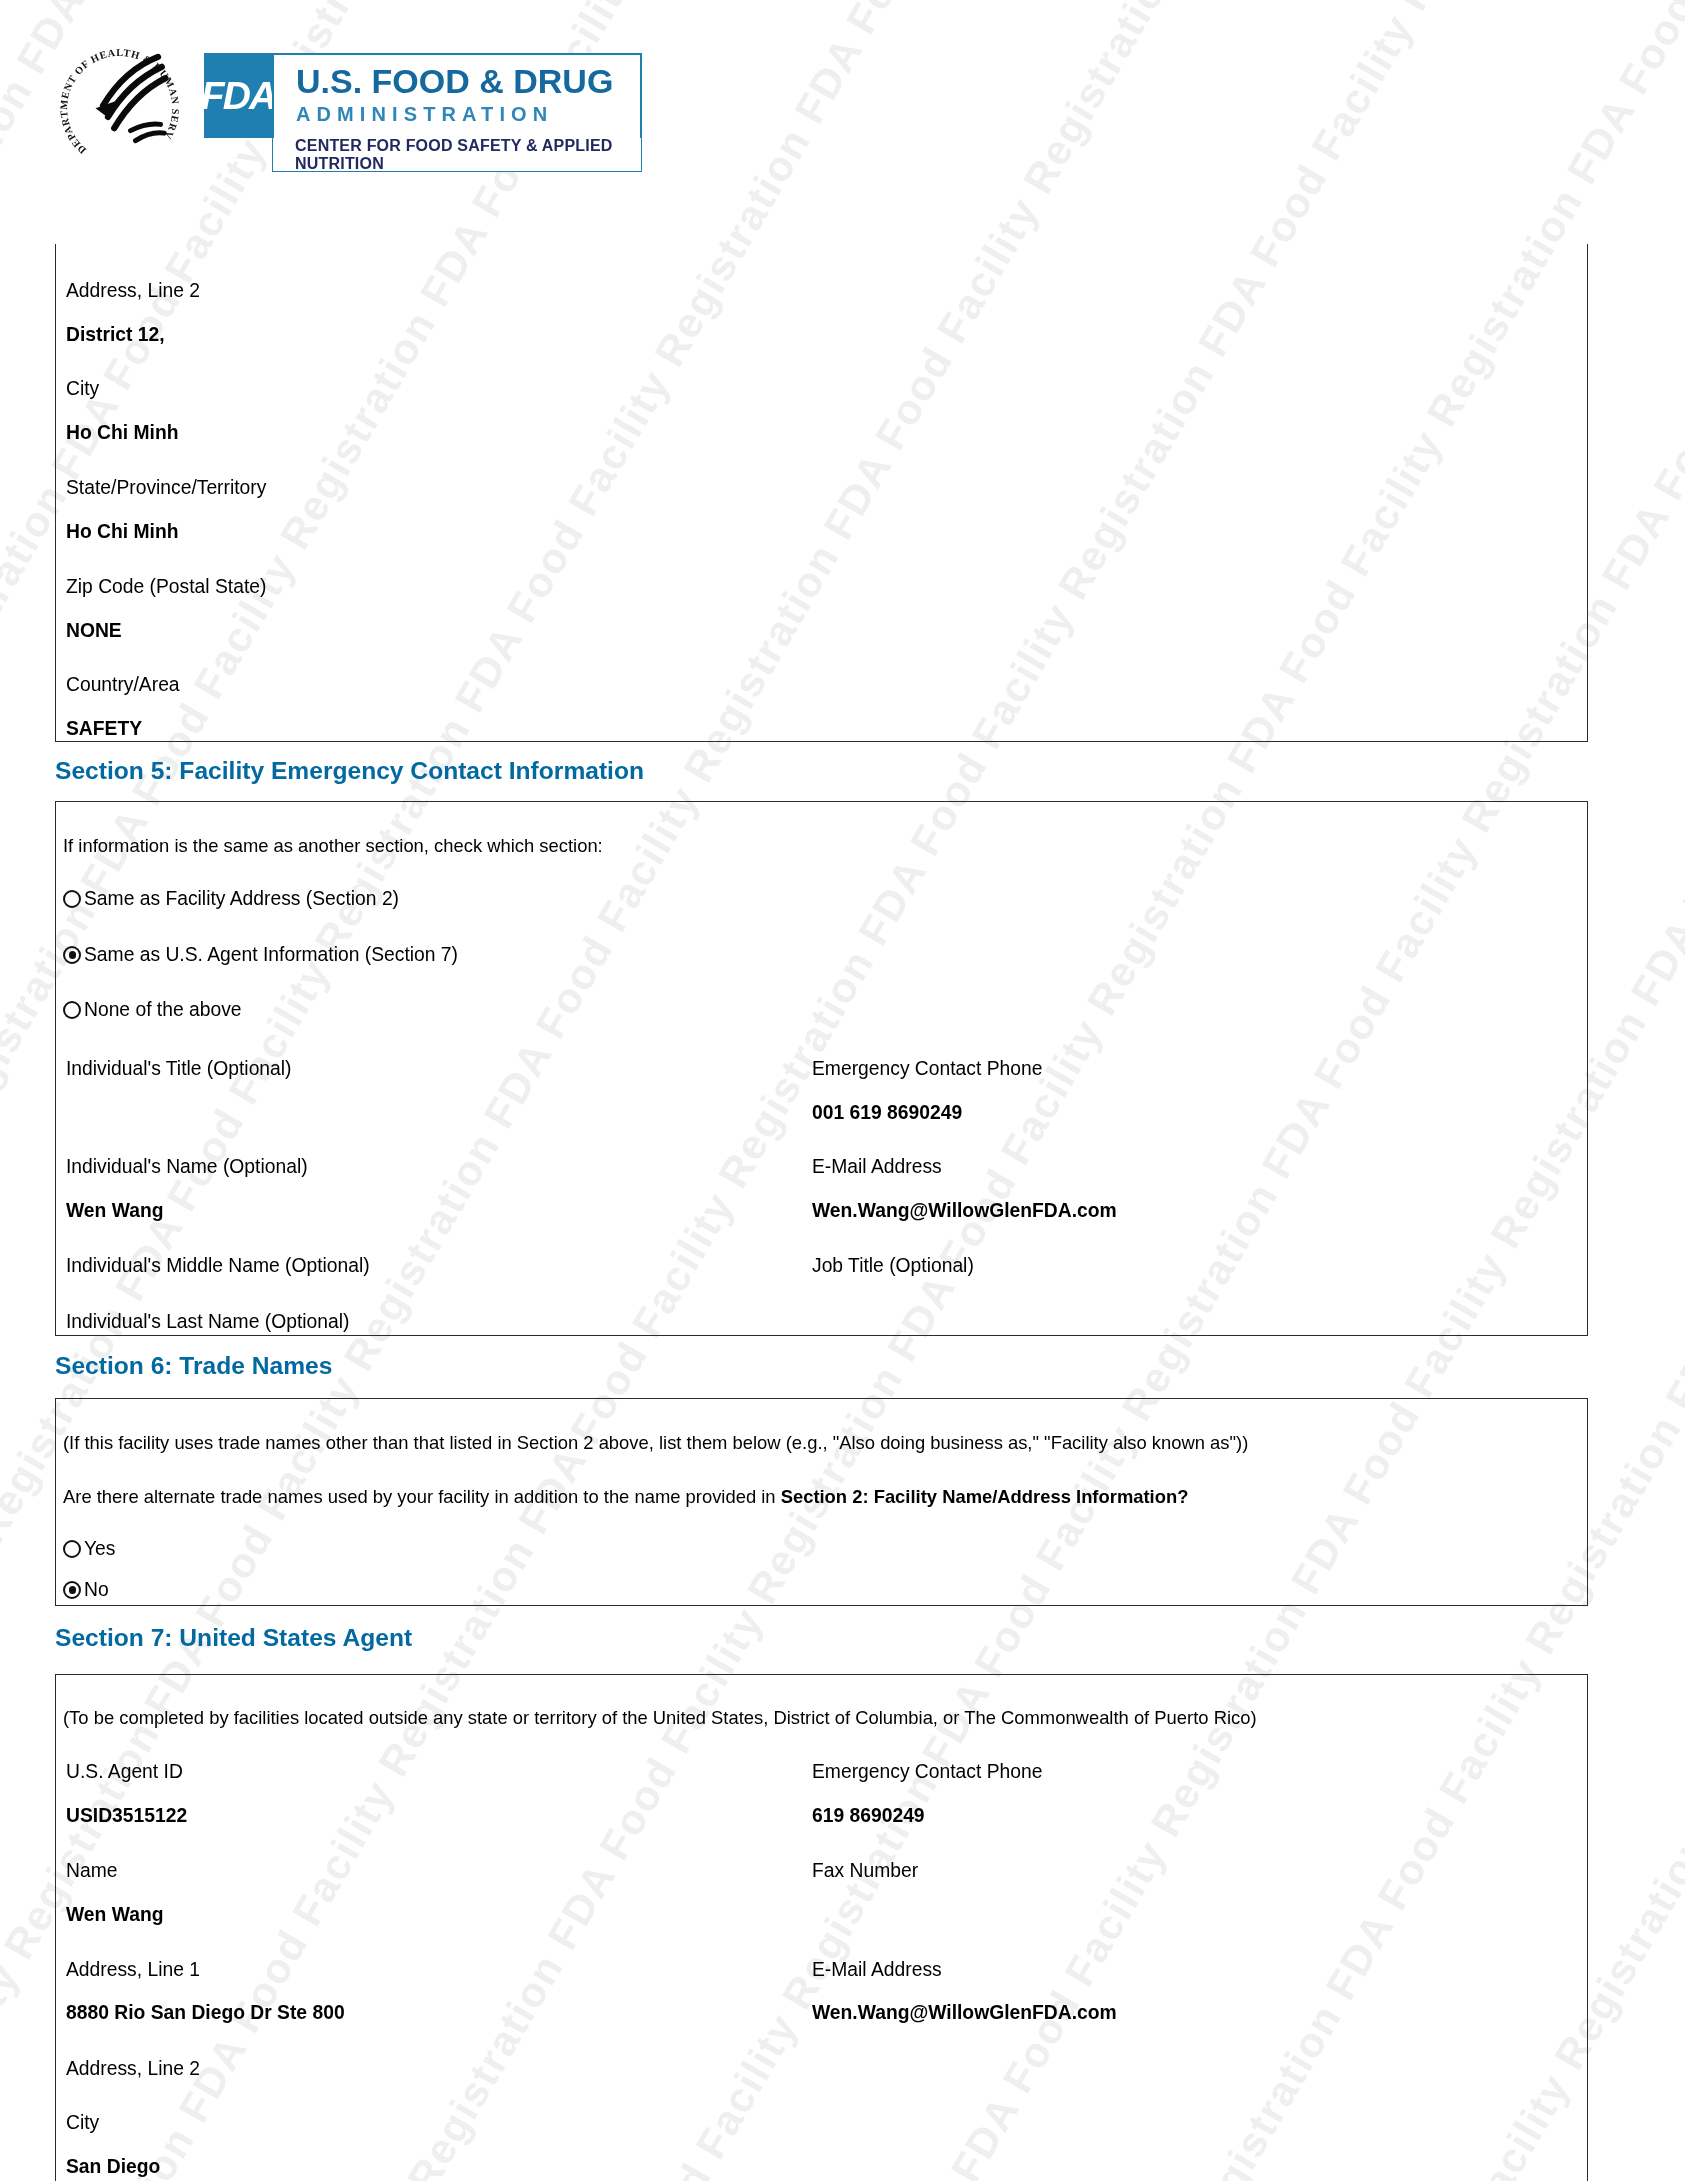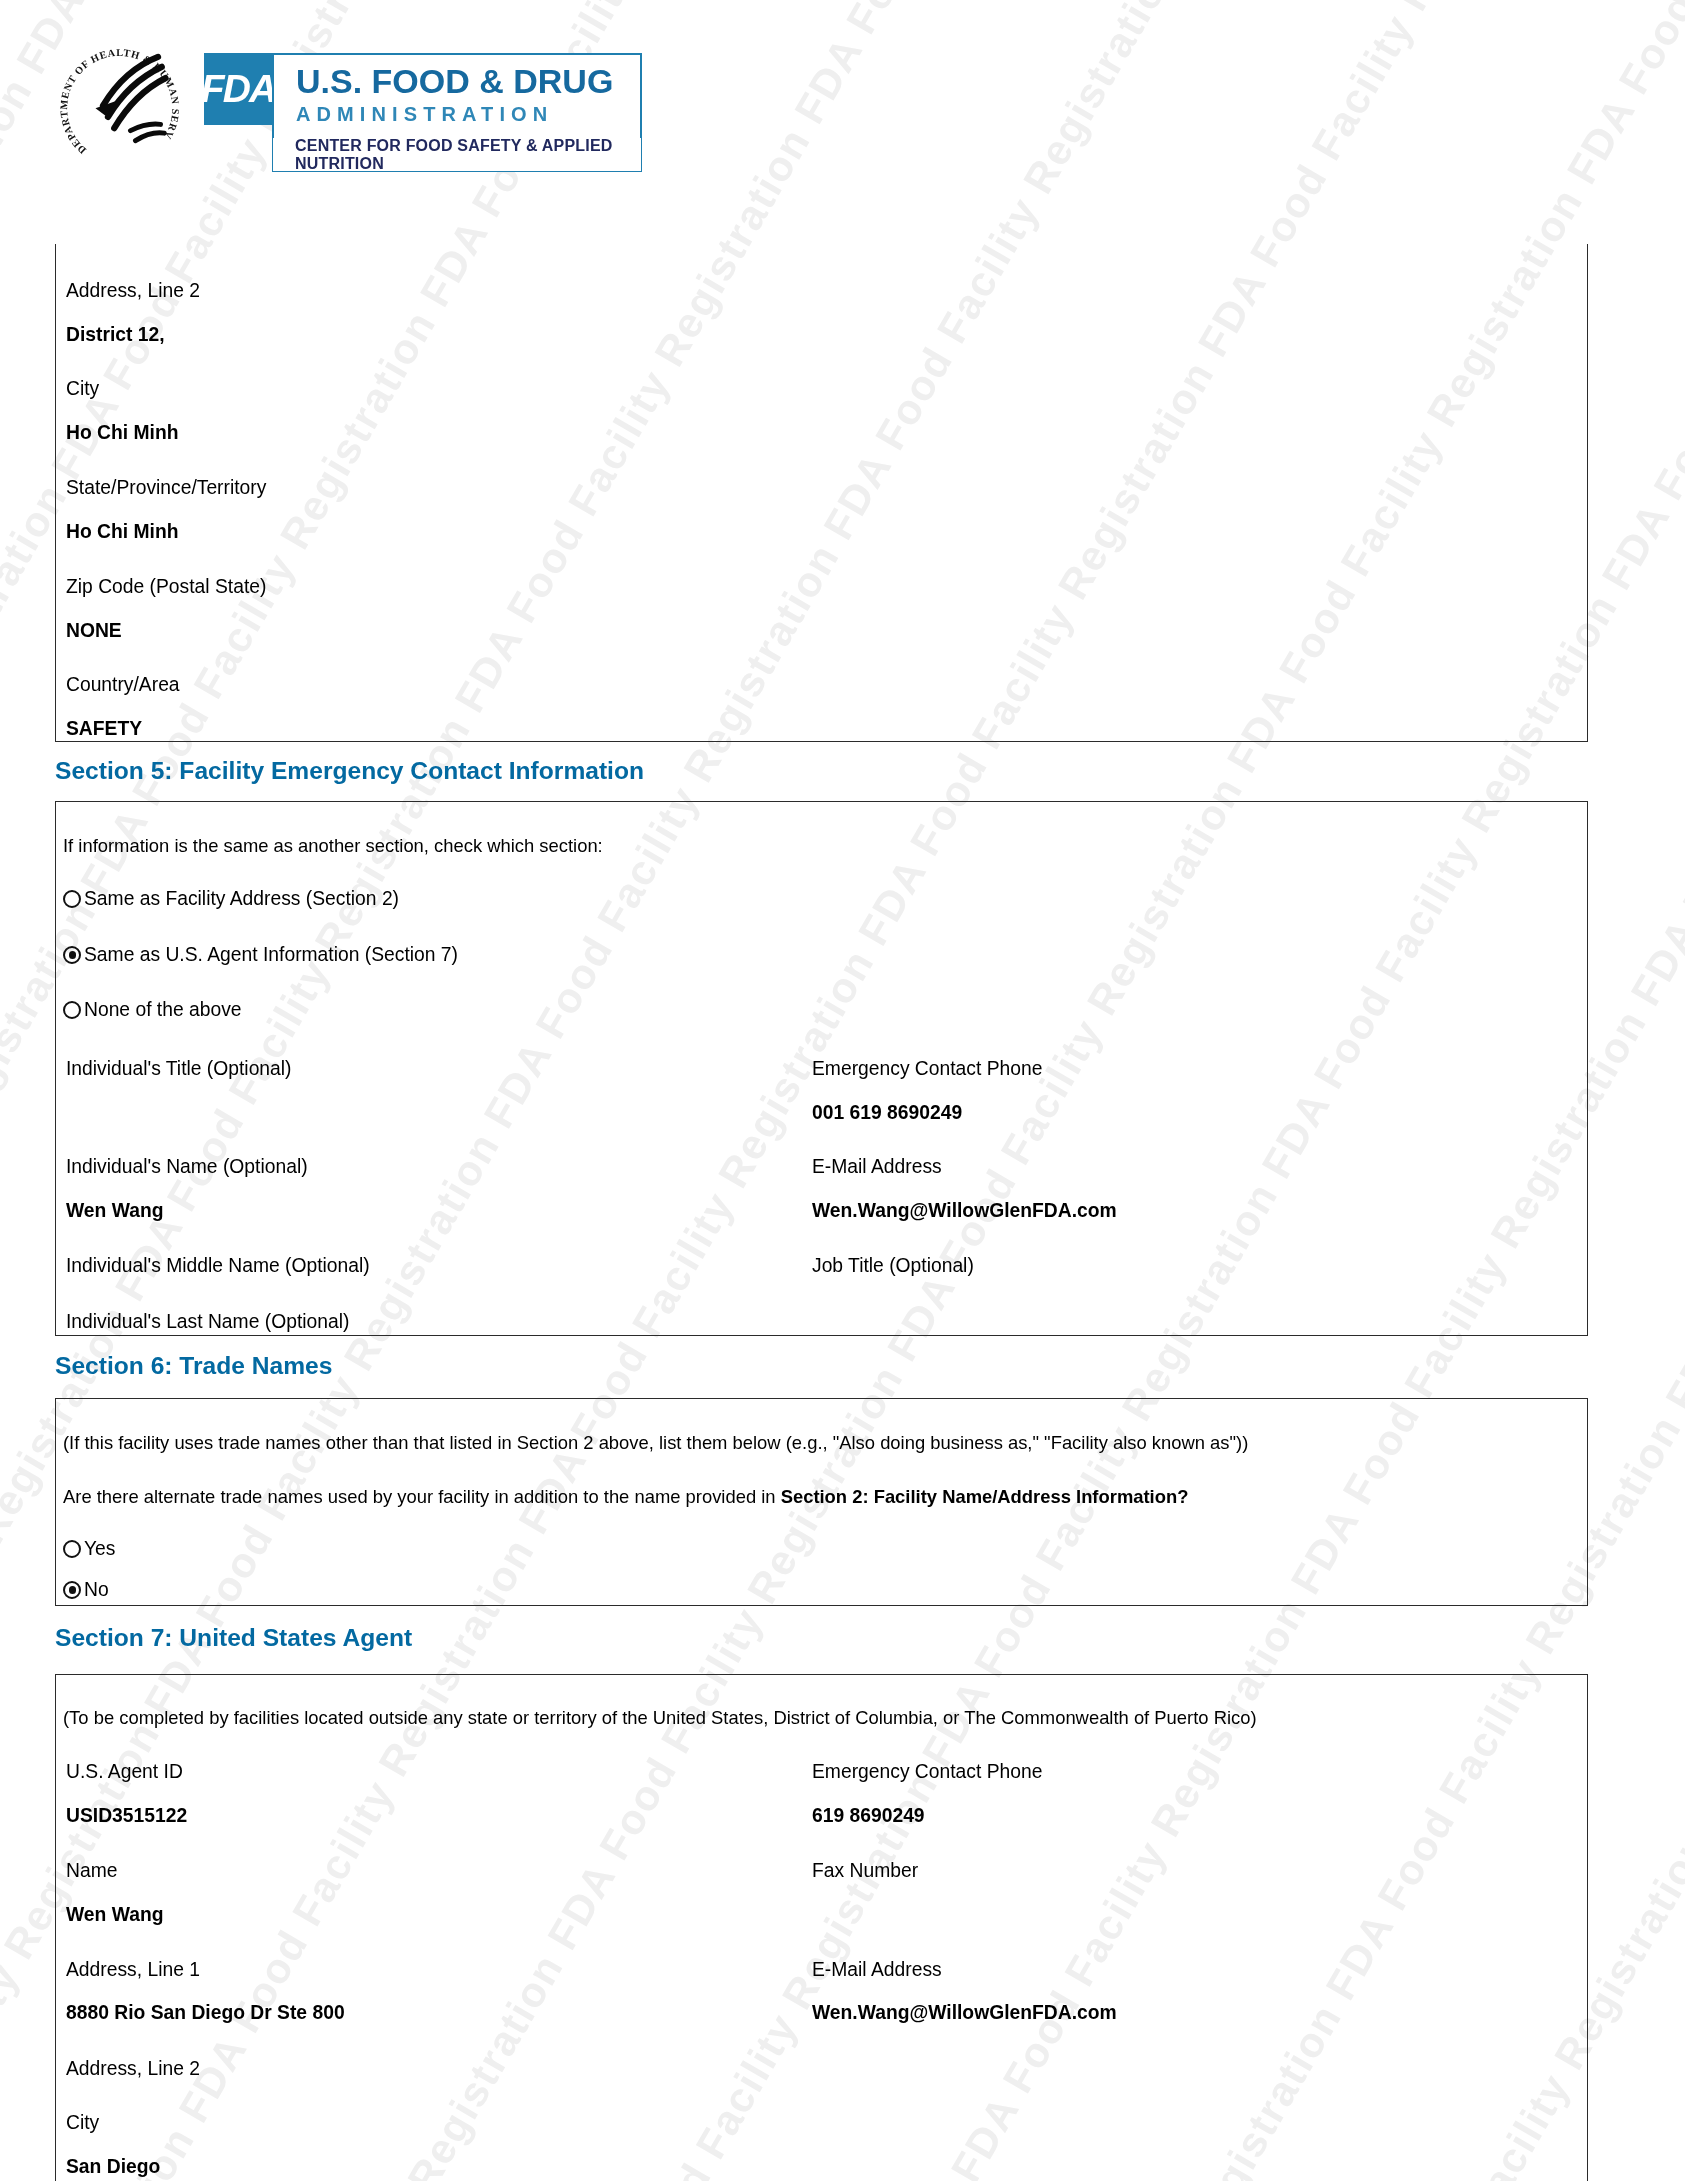--- a/index.html
+++ b/index.html
@@ -20,21 +20,21 @@
   .wm-rot{position:absolute;left:-614px;top:-790px;width:3160px;height:3862px;
           transform:rotate(-60deg);transform-origin:center;}
   .wm-line{white-space:nowrap;font-weight:bold;font-size:42px;line-height:233px;
            letter-spacing:1.8px;color:var(--wm);}
   .wm-line:nth-child(even){margin-left:-334px;}
 
   .content{position:absolute;inset:0;z-index:1;}
 
   
   .hhs-seal{position:absolute;left:58px;top:28px;width:125px;height:144px;}
-  .fda-square{position:absolute;left:204px;top:53px;width:68px;height:72px;
+  .fda-square{position:absolute;left:204px;top:53px;width:68px;height:85px;
               background:var(--fda-blue);color:#fff;display:flex;align-items:center;justify-content:center;
               font-weight:bold;font-style:italic;font-size:39px;letter-spacing:-1.8px;}
   .fda-main{position:absolute;left:272px;top:53px;width:370px;height:98px;
             border:2.6px solid var(--fda-blue);background:#fff;padding:7px 0 0 22px;}
   .fda-line1{font-weight:bold;font-size:34px;color:var(--fda-dark);letter-spacing:0px;}
   .fda-line2{font-weight:bold;font-size:20px;color:var(--fda-mid);letter-spacing:6.1px;margin-top:1.8px;}
   .fda-strip{position:absolute;left:272px;top:138px;width:370px;height:34px;
              border:1.8px solid var(--fda-blue);border-top:none;background:#fff;
              display:flex;align-items:center;padding-left:22px;}
   .fda-strip span{font-weight:bold;font-size:16px;color:var(--fda-navy);letter-spacing:0.2px;}

